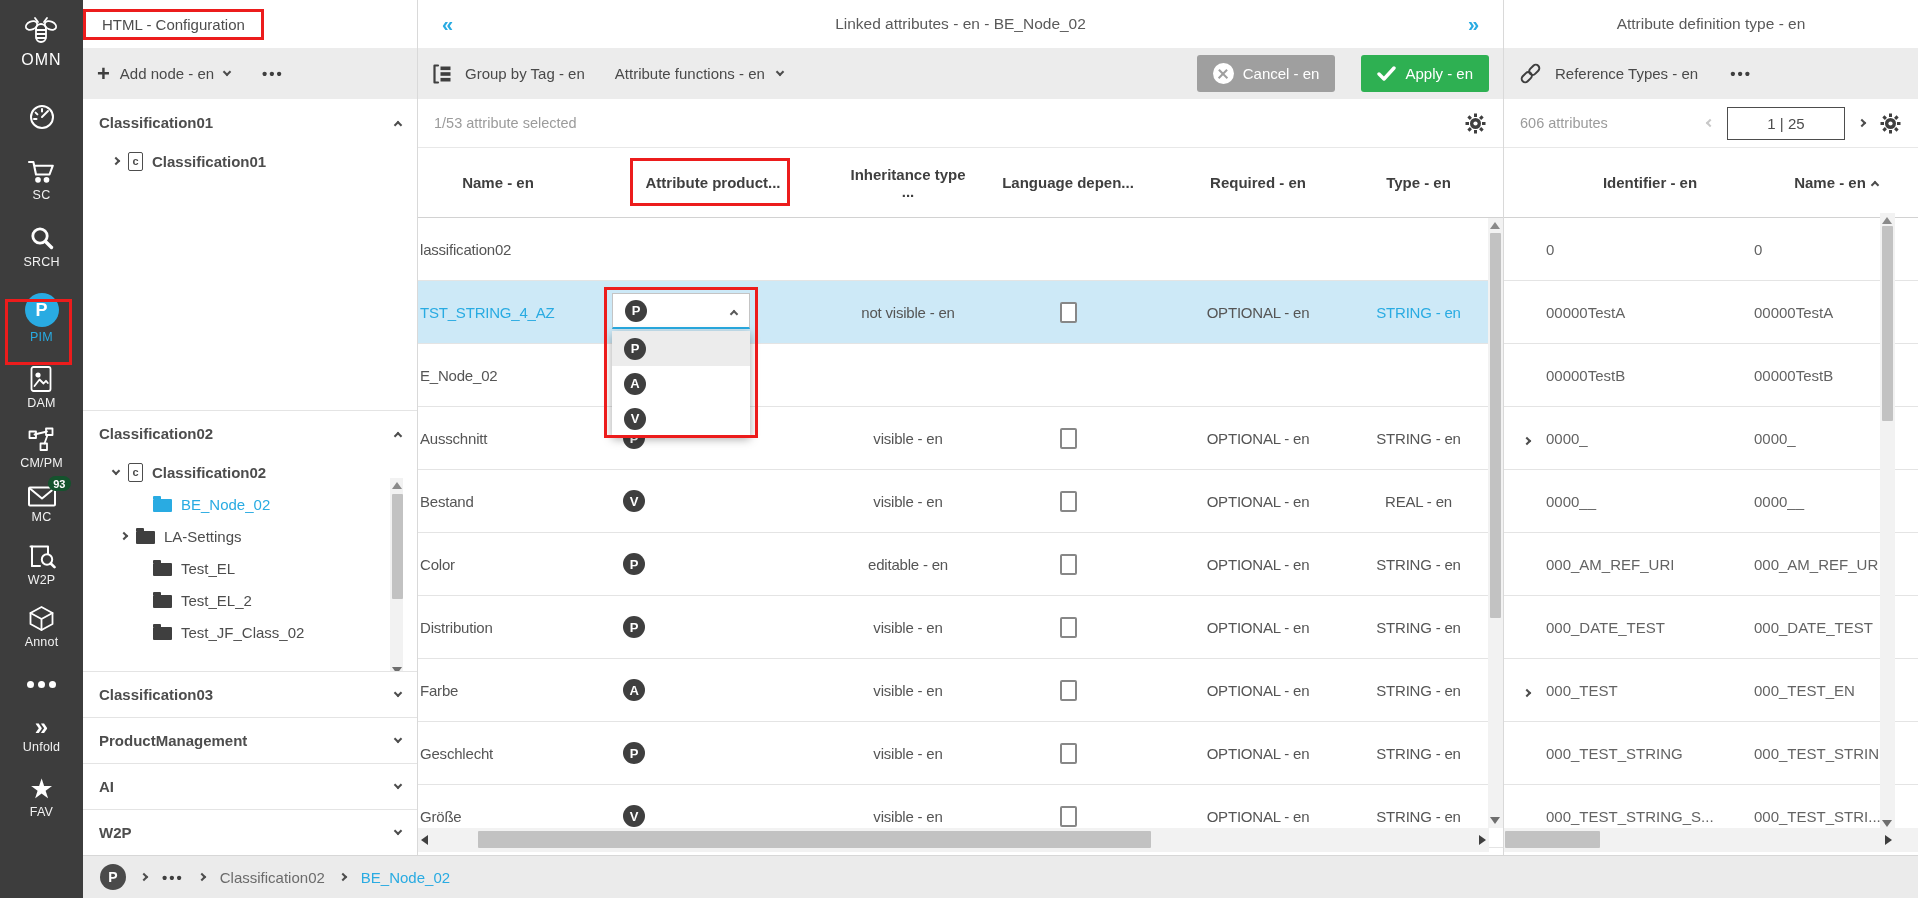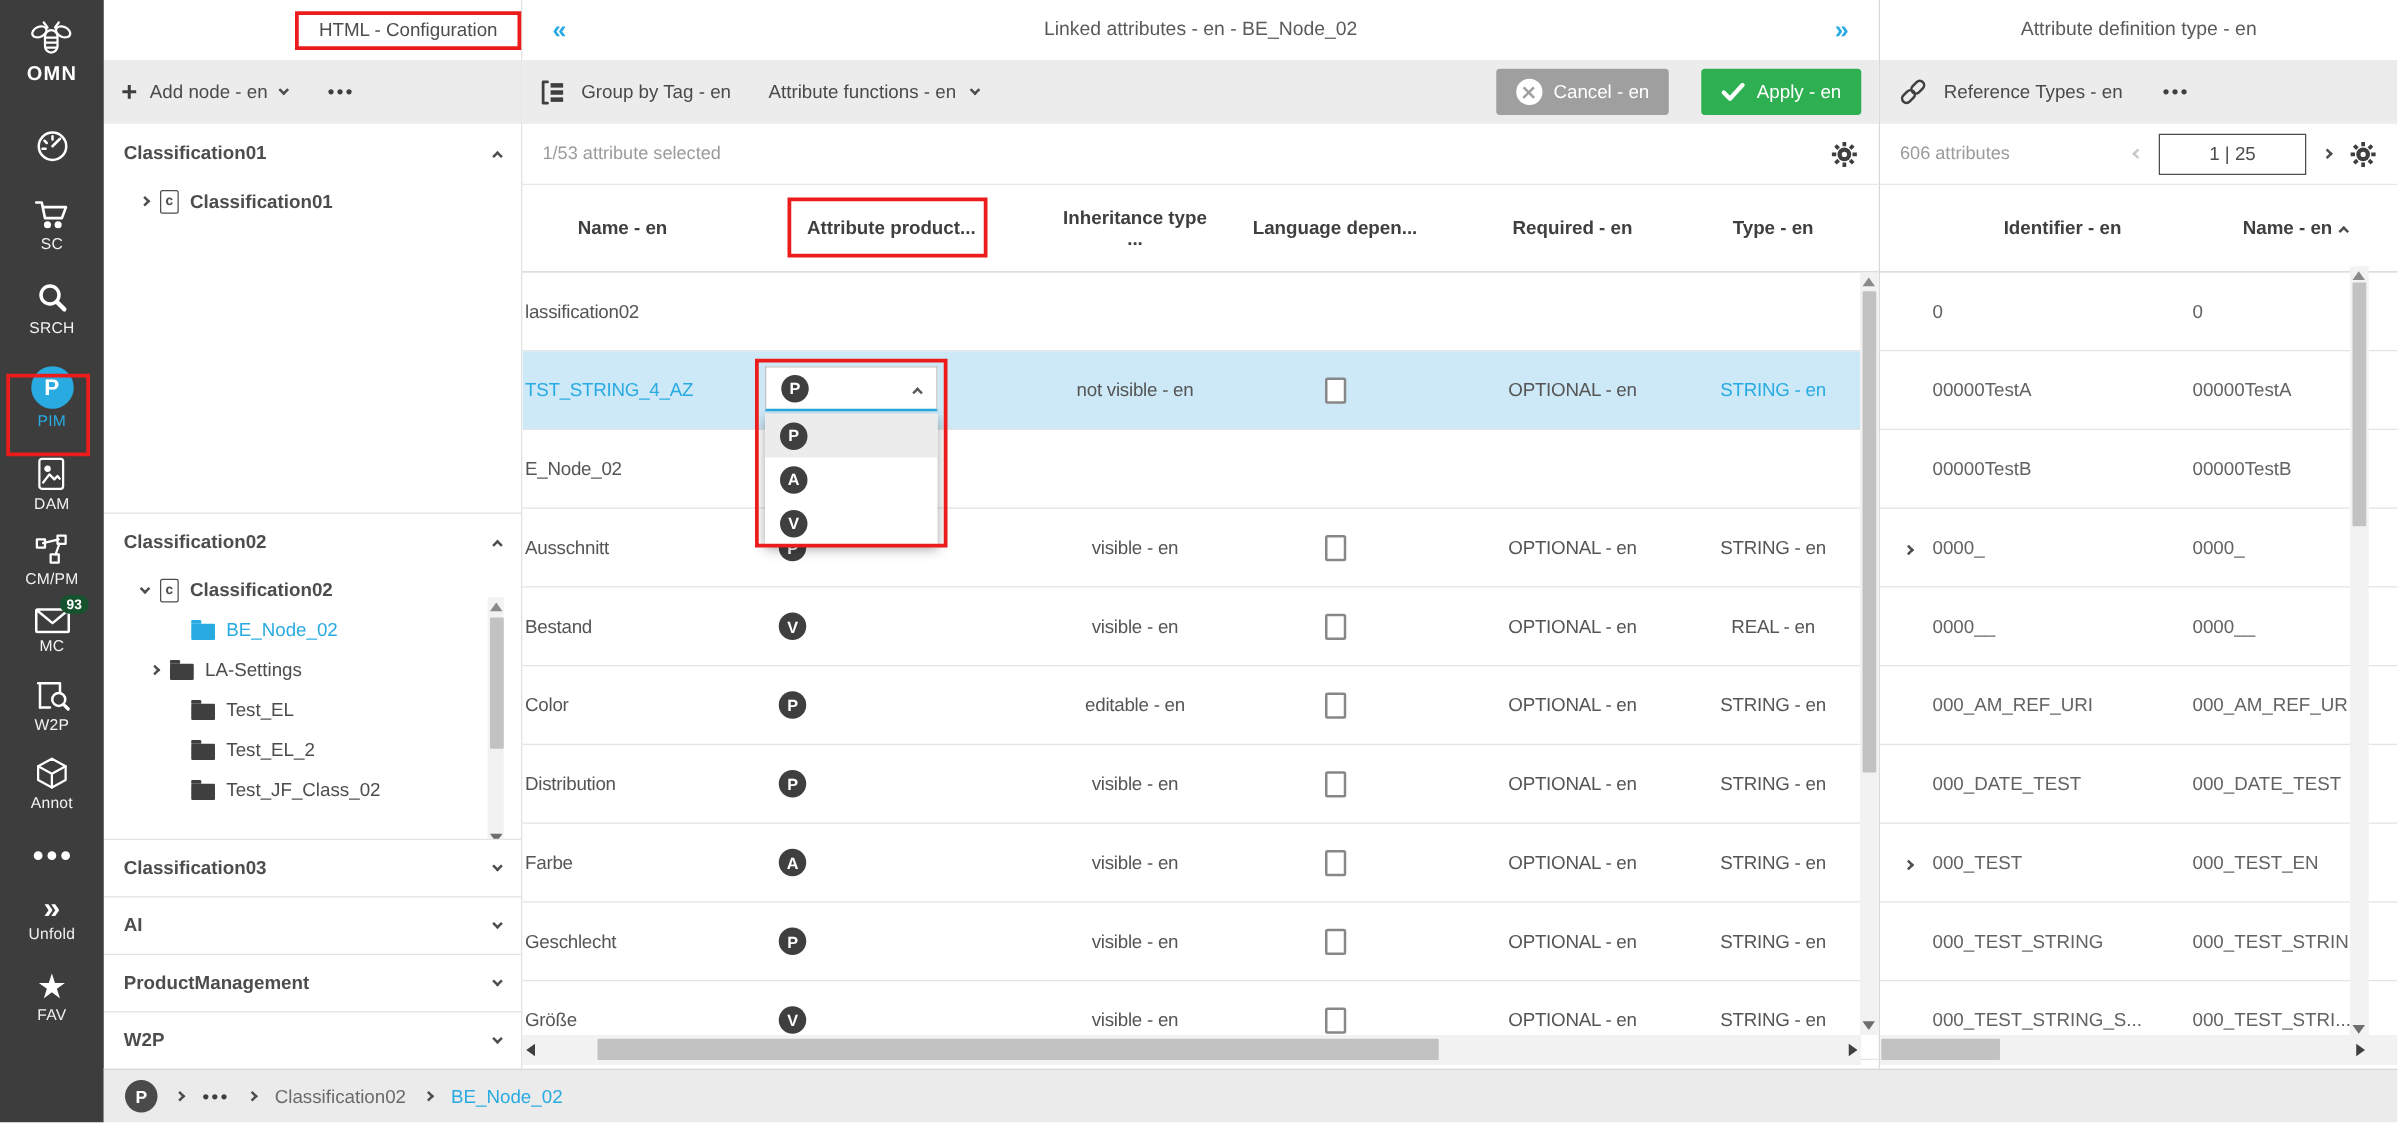--- a/index.html
+++ b/index.html
@@ -10,21 +10,21 @@
   }
   *{margin:0;padding:0;box-sizing:border-box}
   body{font-family:"Liberation Sans",sans-serif;background:#fff}
   #app{position:relative;width:1918px;height:898px;overflow:hidden;display:flex;background:#fff}
 
   
   #sidebar{position:relative;width:83px;height:898px;background:var(--sbbg);flex:none;display:flex;flex-direction:column;align-items:center;color:#fff}
   .sb-item{display:flex;flex-direction:column;align-items:center;gap:3px;flex:none}
   .sb-label{font-size:12.5px;color:#f2f2f2;letter-spacing:.2px}
   .sb-item.active .sb-label{color:var(--blue)}
-  .logo-txt{font-size:16px;font-weight:bold;color:#fff;letter-spacing:1px;margin-top:2px}
+  .logo-txt{font-size:16px;font-weight:normal;color:#fff;letter-spacing:1px;margin-top:2px}
   .pim-circle{width:34px;height:34px;border-radius:50%;background:var(--blue);color:#fff;font-weight:bold;font-size:18px;display:flex;align-items:center;justify-content:center}
   .mc-wrap{position:relative}
   .mc-badge{position:absolute;top:-10px;right:-14px;background:#14532d;color:#fff;font-size:11px;font-weight:bold;border-radius:9px;padding:1.5px 5px}
   .sb-dots{display:flex;gap:4px}
   .sb-dots i{width:7px;height:7px;border-radius:50%;background:#fff}
   .unfold-glyph{font-size:24px;font-weight:bold;color:#fff;line-height:20px}
   .star-glyph{font-size:27px;color:#fff;line-height:26px}
   .sb-anno{position:absolute;left:5px;top:299px;width:67px;height:66px;border:3px solid var(--red);z-index:60;pointer-events:none}
 
   
@@ -44,21 +44,21 @@
   .vthumb{position:absolute;left:2px;width:11px;background:var(--thumb);border-radius:1px}
   .hthumb{position:absolute;top:3px;height:17px;background:var(--thumb);border-radius:1px}
   .tri{width:0;height:0;position:absolute}
   .tri.up{border-left:5px solid transparent;border-right:5px solid transparent;border-bottom:7px solid #8a8a8a;left:2px;top:4px}
   .tri.dn{border-left:5px solid transparent;border-right:5px solid transparent;border-top:7px solid #6e6e6e;left:2px;bottom:4px}
   .tri.lf{border-top:5px solid transparent;border-bottom:5px solid transparent;border-right:7px solid #3f3f3f;left:3px;top:7px}
   .tri.rt{border-top:5px solid transparent;border-bottom:5px solid transparent;border-left:7px solid #3f3f3f;right:3px;top:7px}
 
   
   #left-panel{width:335px;flex:none;border-right:1px solid #d9d9d9;display:flex;flex-direction:column}
-  #left-panel .panel-head{justify-content:flex-end}
+  #left-panel .panel-head{justify-content:flex-start}
   .red-inline{border:3px solid var(--red);padding:4px 16px;color:var(--txt);font-size:15px}
   .lp-toolbar{gap:10px}
   .plus-glyph{font-size:22px;font-weight:bold;color:#3f3f3f;line-height:18px}
   .acc-header{height:46px;flex:none;display:flex;align-items:center;justify-content:space-between;padding:0 16px;border-top:1px solid var(--line);font-size:15px;font-weight:bold;color:var(--txt)}
   .acc-body{position:relative;overflow:hidden}
   .acc-body.grow1{flex:1 1 auto}
   .acc-body.cls02{height:215px;flex:none}
   .tree-item{height:32px;display:flex;align-items:center;gap:9px;font-size:15px;color:var(--txt)}
   .tree-item.bold{font-weight:bold}
   .doc-icon{width:15px;height:19px;border:1.6px solid var(--txt);border-radius:2px;font-size:11px;font-weight:bold;color:var(--txt);display:flex;align-items:center;justify-content:center;flex:none}
@@ -318,25 +318,25 @@
         <span class="vthumb"></span>
         <span class="tri dn"></span>
       </div>
     </div>
 
     <div class="acc-header">
       <span>Classification03</span>
       <span class="chev down sm" style="margin-top:-4px"></span>
     </div>
     <div class="acc-header">
+      <span>ProductManagement</span>
+      <span class="chev down sm" style="margin-top:-4px"></span>
+    </div>
+    <div class="acc-header">
       <span>AI</span>
-      <span class="chev down sm" style="margin-top:-4px"></span>
-    </div>
-    <div class="acc-header">
-      <span>ProductManagement</span>
       <span class="chev down sm" style="margin-top:-4px"></span>
     </div>
     <div class="acc-header">
       <span>W2P</span>
       <span class="chev down sm" style="margin-top:-4px"></span>
     </div>
   </section>
 
   <section id="middle-panel" class="panel">
     <div class="panel-head">

